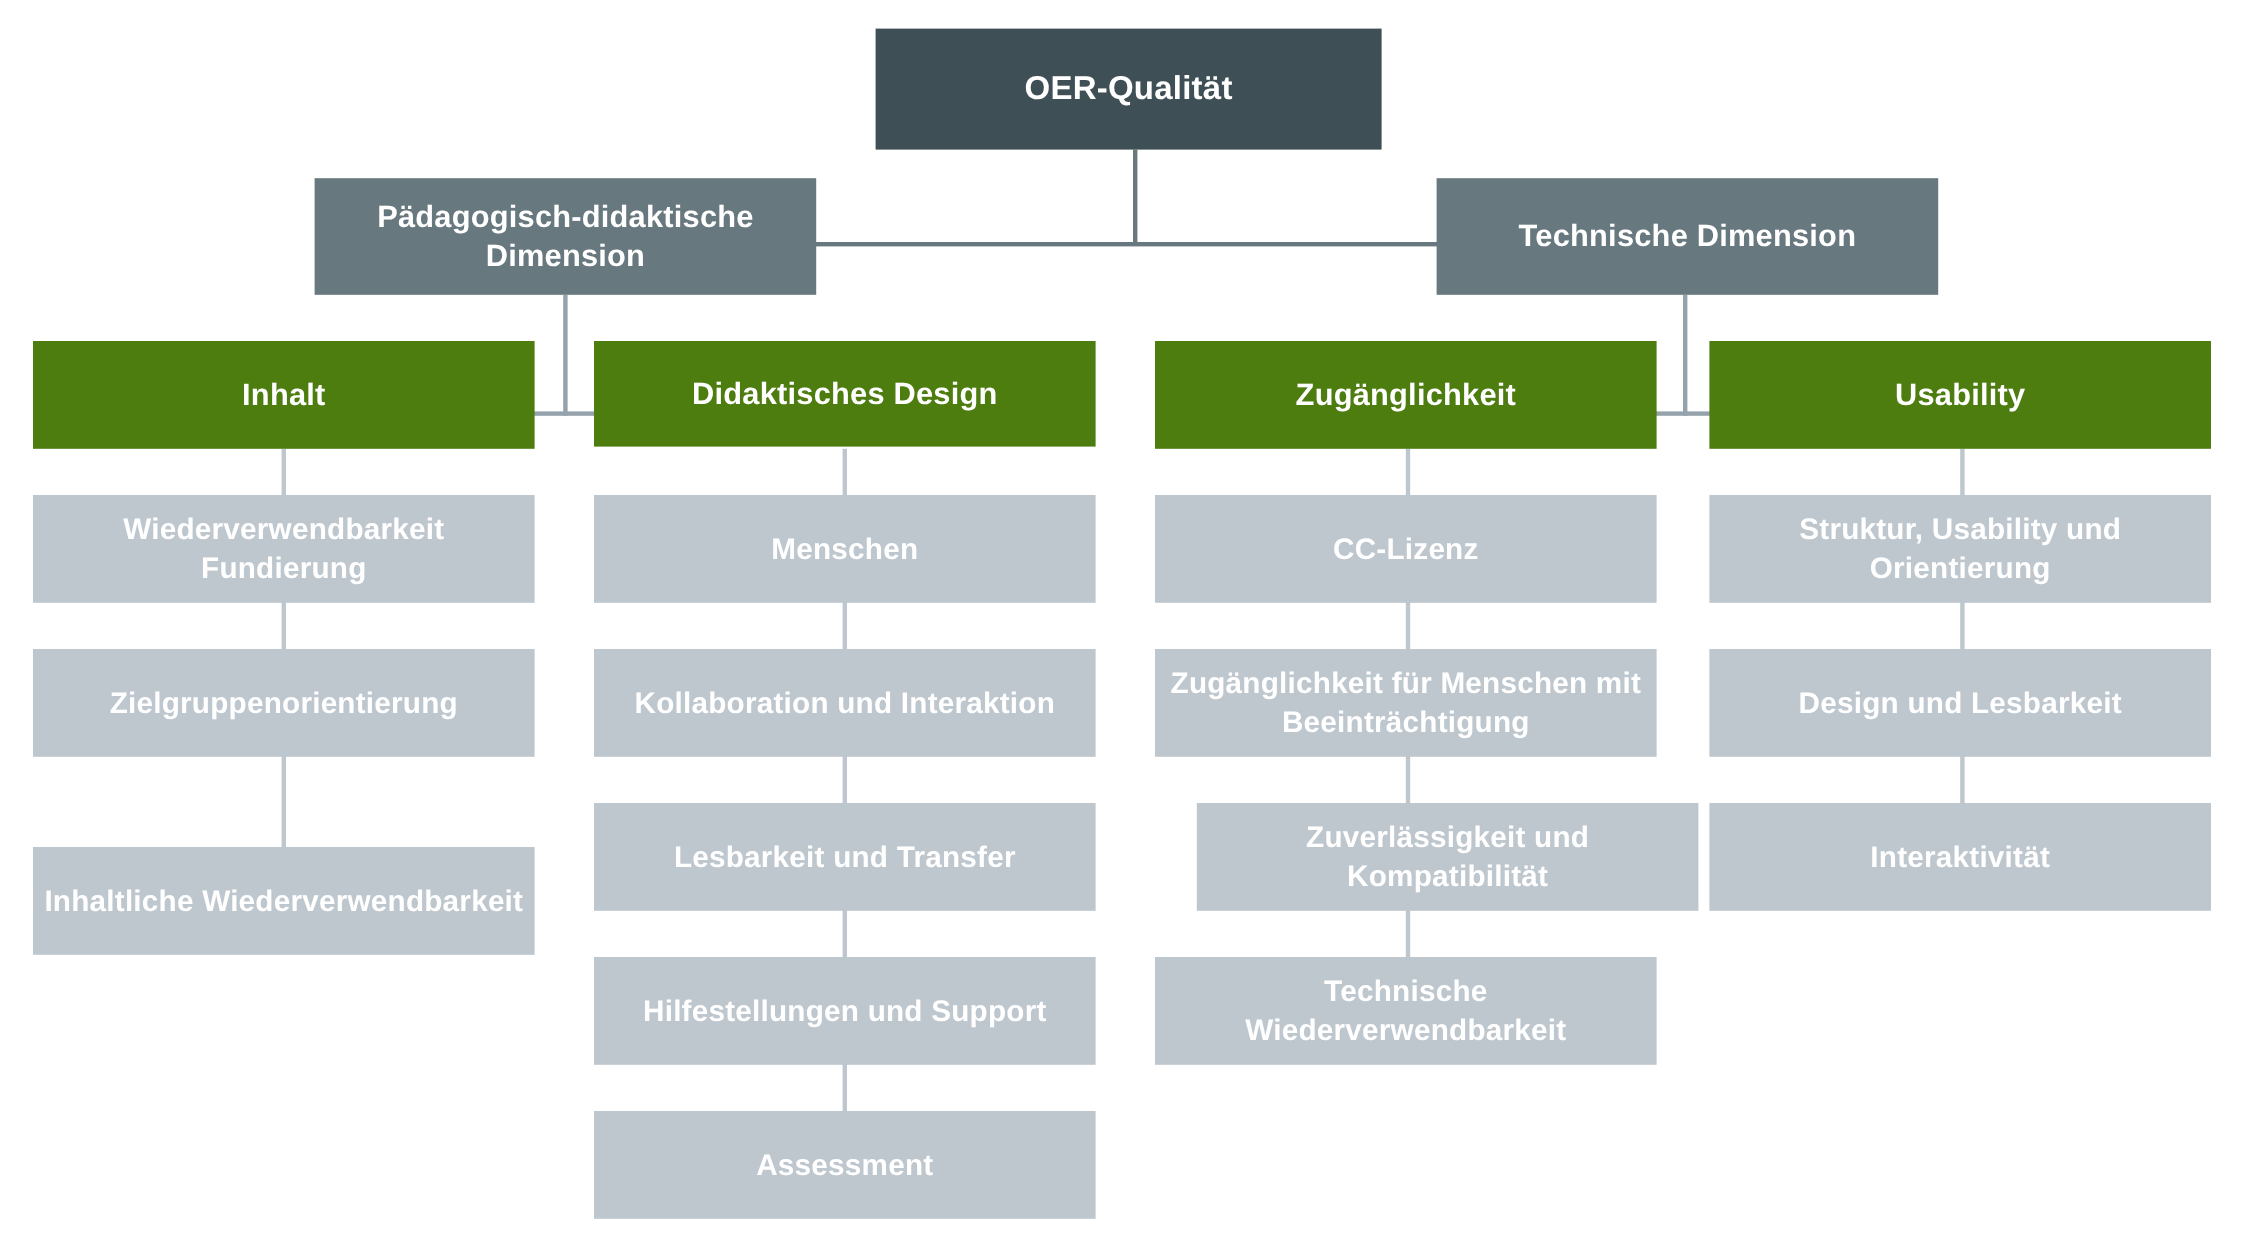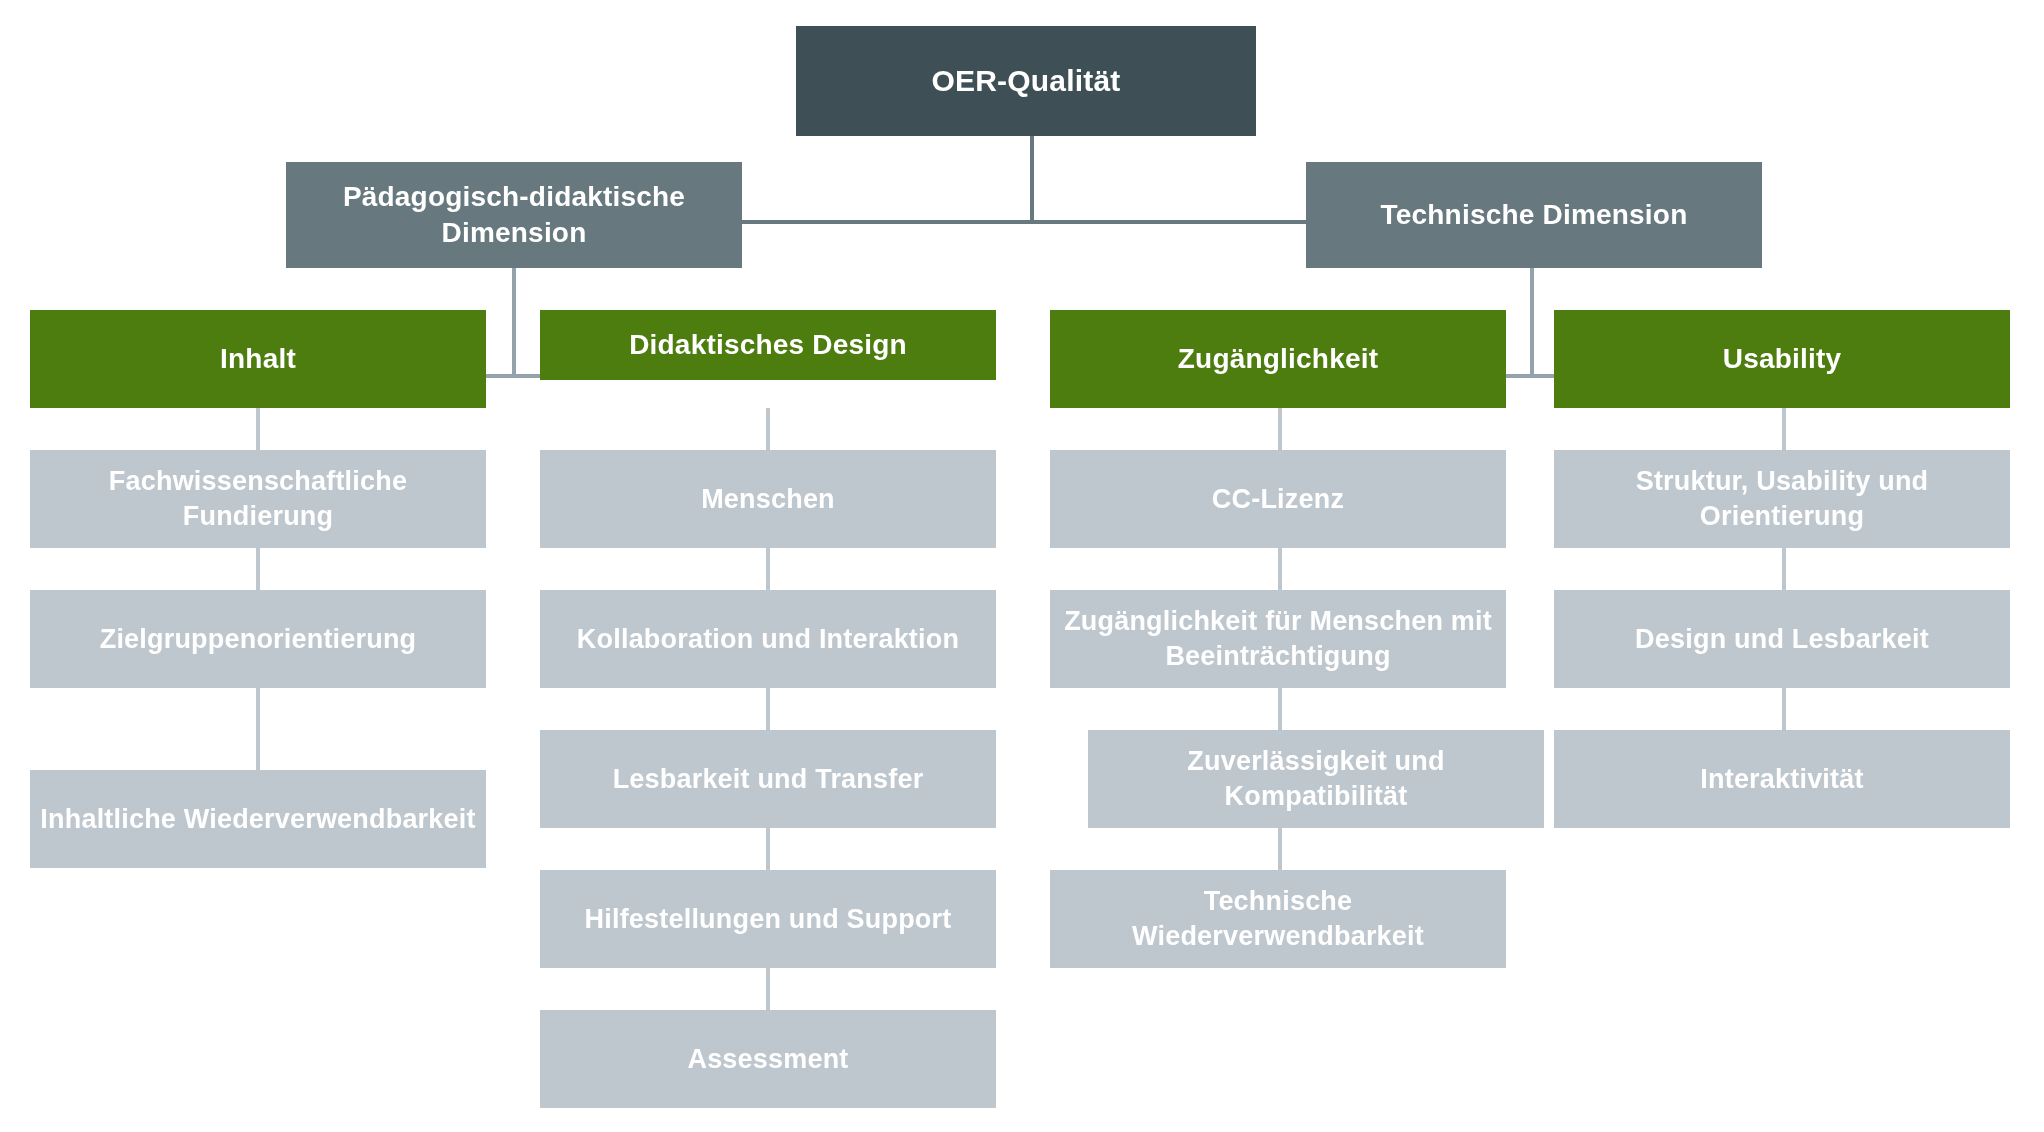--- a/index.html
+++ b/index.html
@@ -74,34 +74,34 @@
   </div>
 
   <div class="node lvl1" style="left:1306px; top:162px; width:456px; height:106px;">
     <span>Technische Dimension</span>
   </div>
 
   <div class="node lvl2" style="left:30px; top:310px; width:456px; height:98px;">
     <span>Inhalt</span>
   </div>
 
-  <div class="node lvl2" style="left:540px; top:310px; width:456px; height:70px;">
+  <div class="node lvl2" style="left:540px; top:310px; width:456px; height:96px;">
     <span>Didaktisches Design</span>
   </div>
 
   <div class="node lvl2" style="left:1050px; top:310px; width:456px; height:98px;">
     <span>Zugänglichkeit</span>
   </div>
 
   <div class="node lvl2" style="left:1554px; top:310px; width:456px; height:98px;">
     <span>Usability</span>
   </div>
 
   <div class="node lvl3" style="left:30px; top:450px; width:456px; height:98px;">
-    <span>Fachwissenschaftliche Fundierung</span>
+    <span>Wiederverwendbarkeit Fundierung</span>
   </div>
   <div class="node lvl3" style="left:30px; top:590px; width:456px; height:98px;">
     <span>Zielgruppenorientierung</span>
   </div>
   <div class="node lvl3" style="left:30px; top:730px; width:456px; height:98px;margin-top:40px;">
     <span>Inhaltliche Wiederverwendbarkeit</span>
   </div>
 
   <div class="node lvl3" style="left:540px; top:450px; width:456px; height:98px;">
     <span>Menschen</span>

